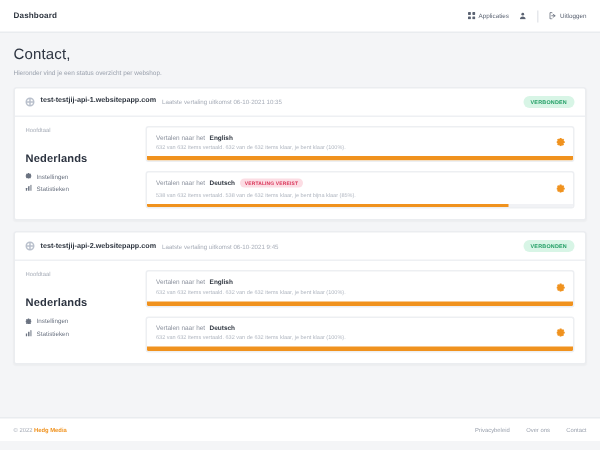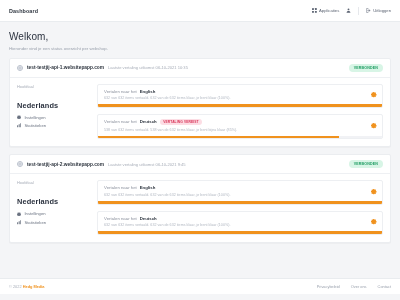--- a/index.html
+++ b/index.html
@@ -138,21 +138,21 @@
               <path d="M4.6 1H1.6v10h3" stroke="#5b6372" stroke-width="1.2" fill="none" stroke-linecap="round"></path>
               <path d="M6.6 3.6L9.8 6 6.6 8.4M9.4 6H4.4" stroke="#5b6372" stroke-width="1.2" fill="none" stroke-linecap="round" stroke-linejoin="round"></path>
             </svg>
         </span>
         <span>Uitloggen</span>
       </div>
     </div>
   </div>
 
   <div class="hero">
-    <h1>Welkom,</h1>
+    <h1>Contact,</h1>
     <p>Hieronder vind je een status overzicht per webshop.</p>
   </div>
 
   <div class="content">
 
     <div class="card">
       <div class="card-head">
         <span class="globe"></span>
         <span class="shop-url">test-testjij-api-1.websitepapp.com</span>
         <span class="shop-sync">Laatste vertaling uitkomst 06-10-2021 10:35</span>

